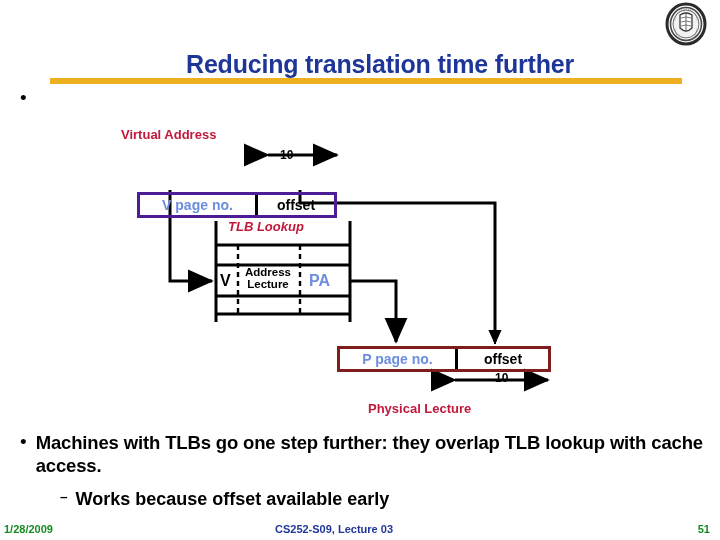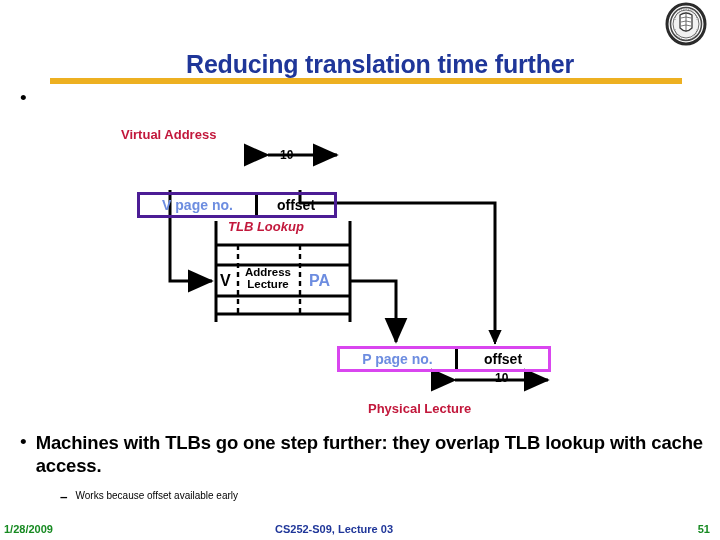--- a/index.html
+++ b/index.html
@@ -77,22 +77,22 @@
     align-items: flex-start;
     color: #000000;
   }
   #subbullet .dash {
     font-size: 13.5px;
     font-weight: bold;
     margin-right: 8px;
     line-height: 1.1;
   }
   #subbullet .sub-text {
-    font-size: 10px;
-    font-weight: normal;
+    font-size: 18px;
+    font-weight: bold;
     line-height: 1.1;
   }
 
   
   .footer-item {
     position: absolute;
     bottom: 5px;
     font-size: 11px;
     font-weight: bold;
     text-align: center;
@@ -142,21 +142,21 @@
     display: flex; align-items: center; justify-content: center;
     font-size: 14px; font-weight: bold;
     color: #000;
   }
 
   
   #pa-box {
     position: absolute;
     left: 337px; top: 346px;
     width: 214px; height: 26px;
-    border: 3px solid #d946ef;
+    border: 3px solid #7f1d1d;
     box-sizing: border-box;
     display: flex;
   }
   #pa-page {
     width: 118px;
     border-right: 3px solid #000;
     box-sizing: border-box;
     display: flex; align-items: center; justify-content: center;
     font-size: 14px; font-weight: bold;
     color: #6d8de0;

